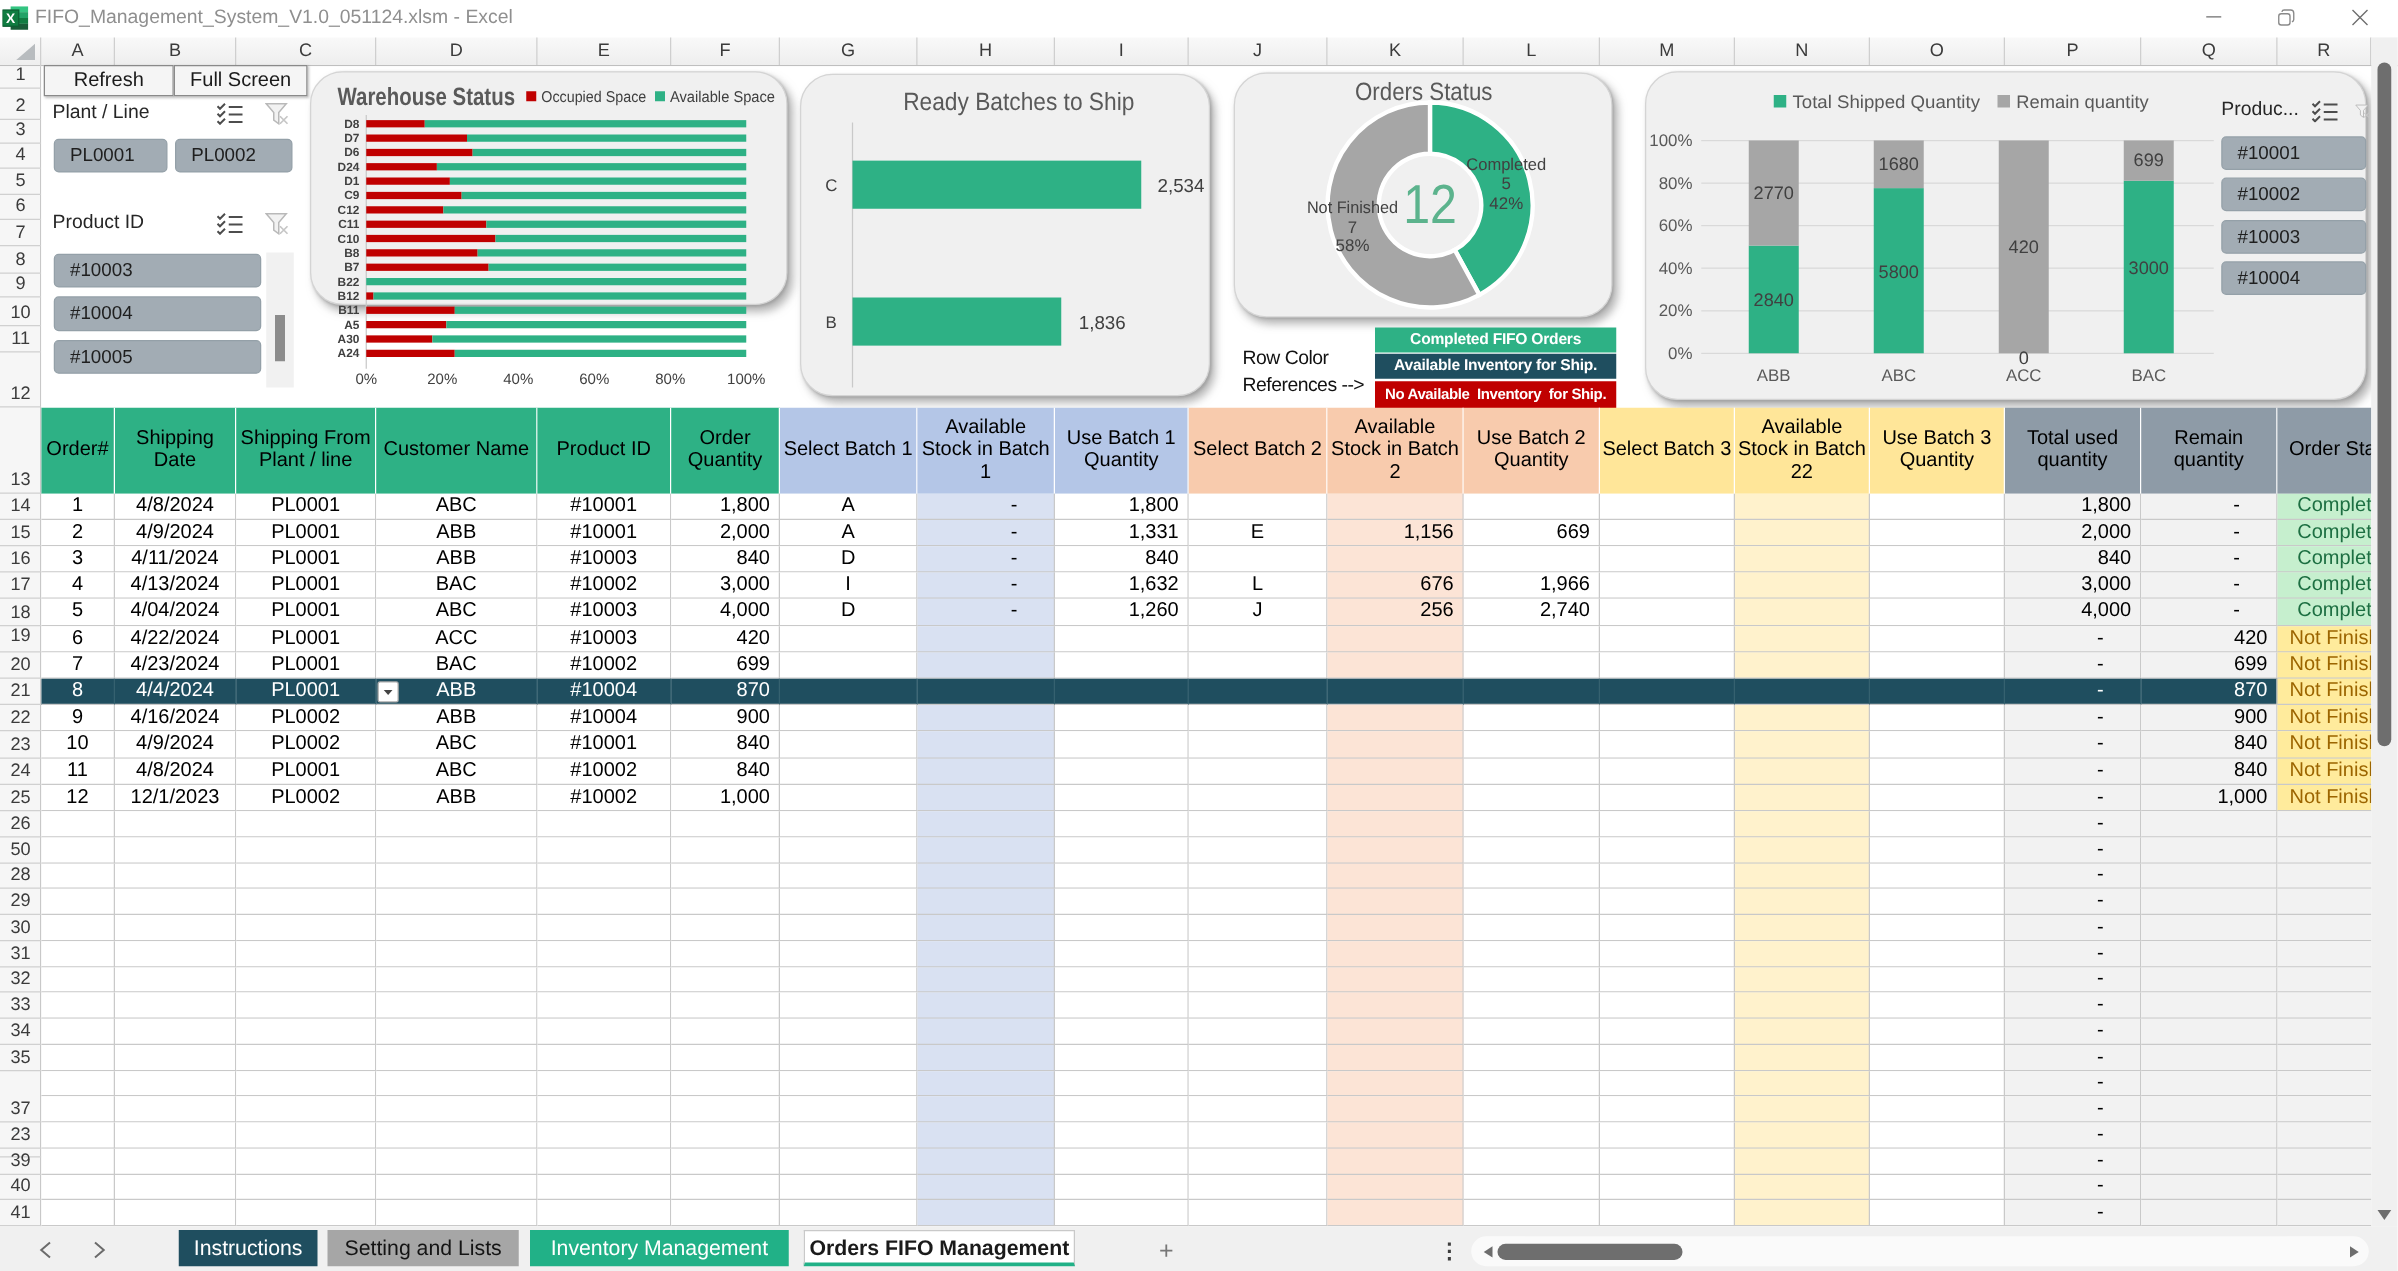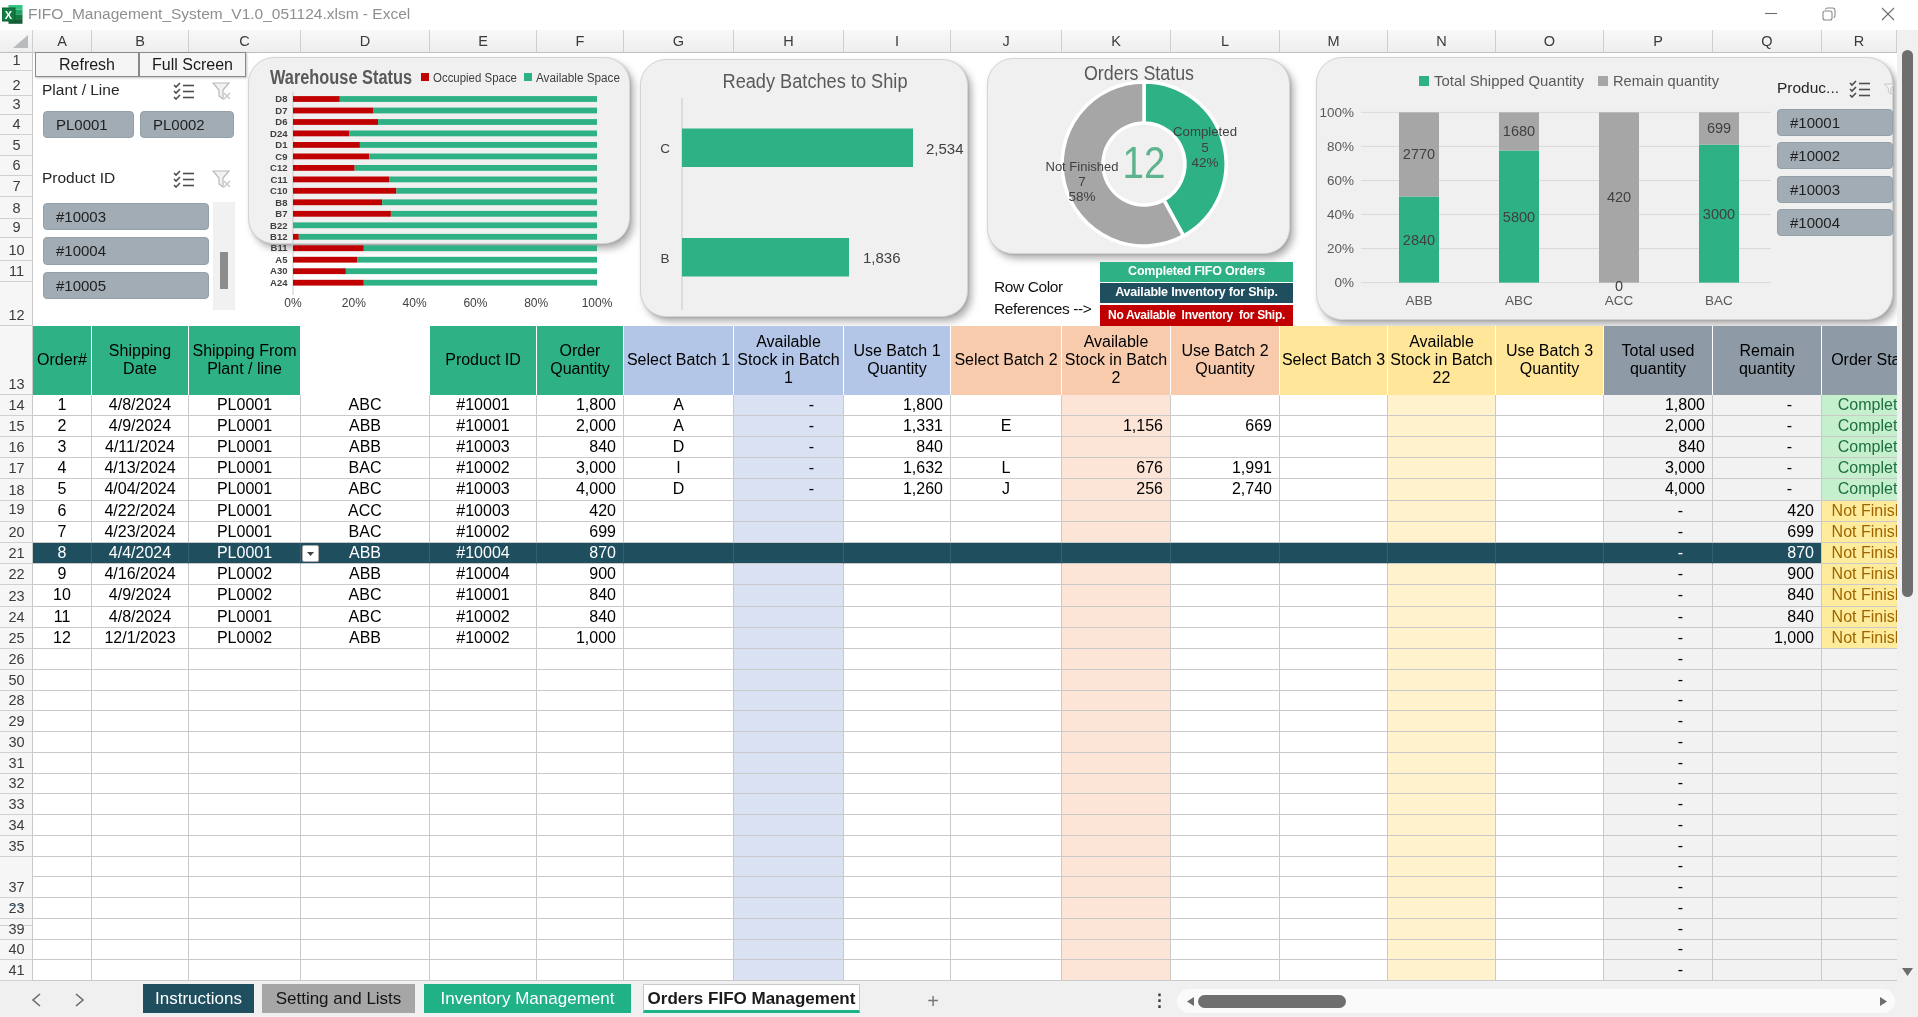--- a/index.html
+++ b/index.html
@@ -279,20 +279,21 @@
   <path d="M12 11 l6 6 M18 11 l-6 6" stroke="#c6c6c6" stroke-width="1.4"></path>
     </svg>
 <div class="sbtn" style="left:1777px;top:109.0px;width:116px;height:27px;">#10001</div>
 <div class="sbtn" style="left:1777px;top:142.3px;width:116px;height:27px;">#10002</div>
 <div class="sbtn" style="left:1777px;top:175.6px;width:116px;height:27px;">#10003</div>
 <div class="sbtn" style="left:1777px;top:208.9px;width:116px;height:27px;">#10004</div>
 <div class="abs" style="left:33px;top:326px;width:1864px;height:655px;overflow:hidden;">
 <div class="cell" style="left:0px;top:0;width:59px;height:68.6px;background:#2eb185;border-right:1px solid #fff;color:#000;font-size:16px;line-height:18px;display:flex;align-items:center;justify-content:center;text-align:center;white-space:normal;">Order#</div>
 <div class="cell" style="left:59px;top:0;width:97px;height:68.6px;background:#2eb185;border-right:1px solid #fff;color:#000;font-size:16px;line-height:18px;display:flex;align-items:center;justify-content:center;text-align:center;white-space:normal;">Shipping<br>Date</div>
 <div class="cell" style="left:156px;top:0;width:112px;height:68.6px;background:#2eb185;border-right:1px solid #fff;color:#000;font-size:16px;line-height:18px;display:flex;align-items:center;justify-content:center;text-align:center;white-space:normal;">Shipping From<br>Plant / line</div>
+<div class="cell" style="left:268px;top:0;width:129px;height:68.6px;background:#2eb185;border-right:1px solid #fff;color:#000;font-size:16px;line-height:18px;display:flex;align-items:center;justify-content:center;text-align:center;white-space:normal;">Customer Name</div>
 <div class="cell" style="left:397px;top:0;width:107px;height:68.6px;background:#2eb185;border-right:1px solid #fff;color:#000;font-size:16px;line-height:18px;display:flex;align-items:center;justify-content:center;text-align:center;white-space:normal;">Product ID</div>
 <div class="cell" style="left:504px;top:0;width:87px;height:68.6px;background:#2eb185;border-right:1px solid #fff;color:#000;font-size:16px;line-height:18px;display:flex;align-items:center;justify-content:center;text-align:center;white-space:normal;">Order<br>Quantity</div>
 <div class="cell" style="left:591px;top:0;width:110px;height:68.6px;background:#b4c6e7;border-right:1px solid #fff;color:#000;font-size:16px;line-height:18px;display:flex;align-items:center;justify-content:center;text-align:center;white-space:normal;">Select Batch 1</div>
 <div class="cell" style="left:701px;top:0;width:110px;height:68.6px;background:#b4c6e7;border-right:1px solid #fff;color:#000;font-size:16px;line-height:18px;display:flex;align-items:center;justify-content:center;text-align:center;white-space:normal;">Available<br>Stock in Batch<br>1</div>
 <div class="cell" style="left:811px;top:0;width:107px;height:68.6px;background:#b4c6e7;border-right:1px solid #fff;color:#000;font-size:16px;line-height:18px;display:flex;align-items:center;justify-content:center;text-align:center;white-space:normal;">Use Batch 1<br>Quantity</div>
 <div class="cell" style="left:918px;top:0;width:111px;height:68.6px;background:#f8cbad;border-right:1px solid #fff;color:#000;font-size:16px;line-height:18px;display:flex;align-items:center;justify-content:center;text-align:center;white-space:normal;">Select Batch 2</div>
 <div class="cell" style="left:1029px;top:0;width:109px;height:68.6px;background:#f8cbad;border-right:1px solid #fff;color:#000;font-size:16px;line-height:18px;display:flex;align-items:center;justify-content:center;text-align:center;white-space:normal;">Available<br>Stock in Batch<br>2</div>
 <div class="cell" style="left:1138px;top:0;width:109px;height:68.6px;background:#f8cbad;border-right:1px solid #fff;color:#000;font-size:16px;line-height:18px;display:flex;align-items:center;justify-content:center;text-align:center;white-space:normal;">Use Batch 2<br>Quantity</div>
 <div class="cell" style="left:1247px;top:0;width:108px;height:68.6px;background:#ffe699;border-right:1px solid #fff;color:#000;font-size:16px;line-height:18px;display:flex;align-items:center;justify-content:center;text-align:center;white-space:normal;">Select Batch 3</div>
 <div class="cell" style="left:1355px;top:0;width:108px;height:68.6px;background:#ffe699;border-right:1px solid #fff;color:#000;font-size:16px;line-height:18px;display:flex;align-items:center;justify-content:center;text-align:center;white-space:normal;">Available<br>Stock in Batch<br>22</div>
@@ -358,21 +359,21 @@
 <div class="cell" style="left:59px;top:132.2px;width:97px;height:21.2px;background:#fff;border-right:1px solid #c9c9c9;border-bottom:1px solid #c9c9c9;color:#000;font-size:16px;display:flex;align-items:center;justify-content:center;">4/13/2024</div>
 <div class="cell" style="left:156px;top:132.2px;width:112px;height:21.2px;background:#fff;border-right:1px solid #c9c9c9;border-bottom:1px solid #c9c9c9;color:#000;font-size:16px;display:flex;align-items:center;justify-content:center;">PL0001</div>
 <div class="cell" style="left:268px;top:132.2px;width:129px;height:21.2px;background:#fff;border-right:1px solid #c9c9c9;border-bottom:1px solid #c9c9c9;color:#000;font-size:16px;display:flex;align-items:center;justify-content:center;">BAC</div>
 <div class="cell" style="left:397px;top:132.2px;width:107px;height:21.2px;background:#fff;border-right:1px solid #c9c9c9;border-bottom:1px solid #c9c9c9;color:#000;font-size:16px;display:flex;align-items:center;justify-content:center;">#10002</div>
 <div class="cell" style="left:504px;top:132.2px;width:87px;height:21.2px;background:#fff;border-right:1px solid #c9c9c9;border-bottom:1px solid #c9c9c9;color:#000;font-size:16px;display:flex;align-items:center;justify-content:flex-end;padding-right:7px;">3,000</div>
 <div class="cell" style="left:591px;top:132.2px;width:110px;height:21.2px;background:#fff;border-right:1px solid #c9c9c9;border-bottom:1px solid #c9c9c9;color:#000;font-size:16px;display:flex;align-items:center;justify-content:center;">I</div>
 <div class="cell" style="left:701px;top:132.2px;width:110px;height:21.2px;background:#d9e1f2;border-right:1px solid #c9c9c9;border-bottom:1px solid #c9c9c9;color:#000;font-size:16px;display:flex;align-items:center;justify-content:flex-end;padding-right:29px;">-</div>
 <div class="cell" style="left:811px;top:132.2px;width:107px;height:21.2px;background:#fff;border-right:1px solid #c9c9c9;border-bottom:1px solid #c9c9c9;color:#000;font-size:16px;display:flex;align-items:center;justify-content:flex-end;padding-right:7px;">1,632</div>
 <div class="cell" style="left:918px;top:132.2px;width:111px;height:21.2px;background:#fff;border-right:1px solid #c9c9c9;border-bottom:1px solid #c9c9c9;color:#000;font-size:16px;display:flex;align-items:center;justify-content:center;">L</div>
 <div class="cell" style="left:1029px;top:132.2px;width:109px;height:21.2px;background:#fce4d6;border-right:1px solid #c9c9c9;border-bottom:1px solid #c9c9c9;color:#000;font-size:16px;display:flex;align-items:center;justify-content:flex-end;padding-right:7px;">676</div>
-<div class="cell" style="left:1138px;top:132.2px;width:109px;height:21.2px;background:#fff;border-right:1px solid #c9c9c9;border-bottom:1px solid #c9c9c9;color:#000;font-size:16px;display:flex;align-items:center;justify-content:flex-end;padding-right:7px;">1,991</div>
+<div class="cell" style="left:1138px;top:132.2px;width:109px;height:21.2px;background:#fff;border-right:1px solid #c9c9c9;border-bottom:1px solid #c9c9c9;color:#000;font-size:16px;display:flex;align-items:center;justify-content:flex-end;padding-right:7px;">1,966</div>
 <div class="cell" style="left:1247px;top:132.2px;width:108px;height:21.2px;background:#fff;border-right:1px solid #c9c9c9;border-bottom:1px solid #c9c9c9;color:#000;font-size:16px;display:flex;align-items:center;justify-content:center;"></div>
 <div class="cell" style="left:1355px;top:132.2px;width:108px;height:21.2px;background:#fff2cc;border-right:1px solid #c9c9c9;border-bottom:1px solid #c9c9c9;color:#000;font-size:16px;display:flex;align-items:center;justify-content:center;"></div>
 <div class="cell" style="left:1463px;top:132.2px;width:108px;height:21.2px;background:#fff;border-right:1px solid #c9c9c9;border-bottom:1px solid #c9c9c9;color:#000;font-size:16px;display:flex;align-items:center;justify-content:center;"></div>
 <div class="cell" style="left:1571px;top:132.2px;width:109px;height:21.2px;background:#f2f2f2;border-right:1px solid #c9c9c9;border-bottom:1px solid #c9c9c9;color:#000;font-size:16px;display:flex;align-items:center;justify-content:flex-end;padding-right:7px;">3,000</div>
 <div class="cell" style="left:1680px;top:132.2px;width:109px;height:21.2px;background:#f2f2f2;border-right:1px solid #c9c9c9;border-bottom:1px solid #c9c9c9;color:#000;font-size:16px;display:flex;align-items:center;justify-content:flex-end;padding-right:29px;">-</div>
 <div class="cell" style="left:1789px;top:132.2px;width:110px;height:21.2px;background:#c6efce;border-right:1px solid #c9c9c9;border-bottom:1px solid #c9c9c9;color:#1d6f42;font-size:16px;display:flex;align-items:center;justify-content:center;">Completed</div>
 <div class="cell" style="left:0px;top:153.4px;width:59px;height:21.2px;background:#fff;border-right:1px solid #c9c9c9;border-bottom:1px solid #c9c9c9;color:#000;font-size:16px;display:flex;align-items:center;justify-content:center;">5</div>
 <div class="cell" style="left:59px;top:153.4px;width:97px;height:21.2px;background:#fff;border-right:1px solid #c9c9c9;border-bottom:1px solid #c9c9c9;color:#000;font-size:16px;display:flex;align-items:center;justify-content:center;">4/04/2024</div>
 <div class="cell" style="left:156px;top:153.4px;width:112px;height:21.2px;background:#fff;border-right:1px solid #c9c9c9;border-bottom:1px solid #c9c9c9;color:#000;font-size:16px;display:flex;align-items:center;justify-content:center;">PL0001</div>
 <div class="cell" style="left:268px;top:153.4px;width:129px;height:21.2px;background:#fff;border-right:1px solid #c9c9c9;border-bottom:1px solid #c9c9c9;color:#000;font-size:16px;display:flex;align-items:center;justify-content:center;">ABC</div>

